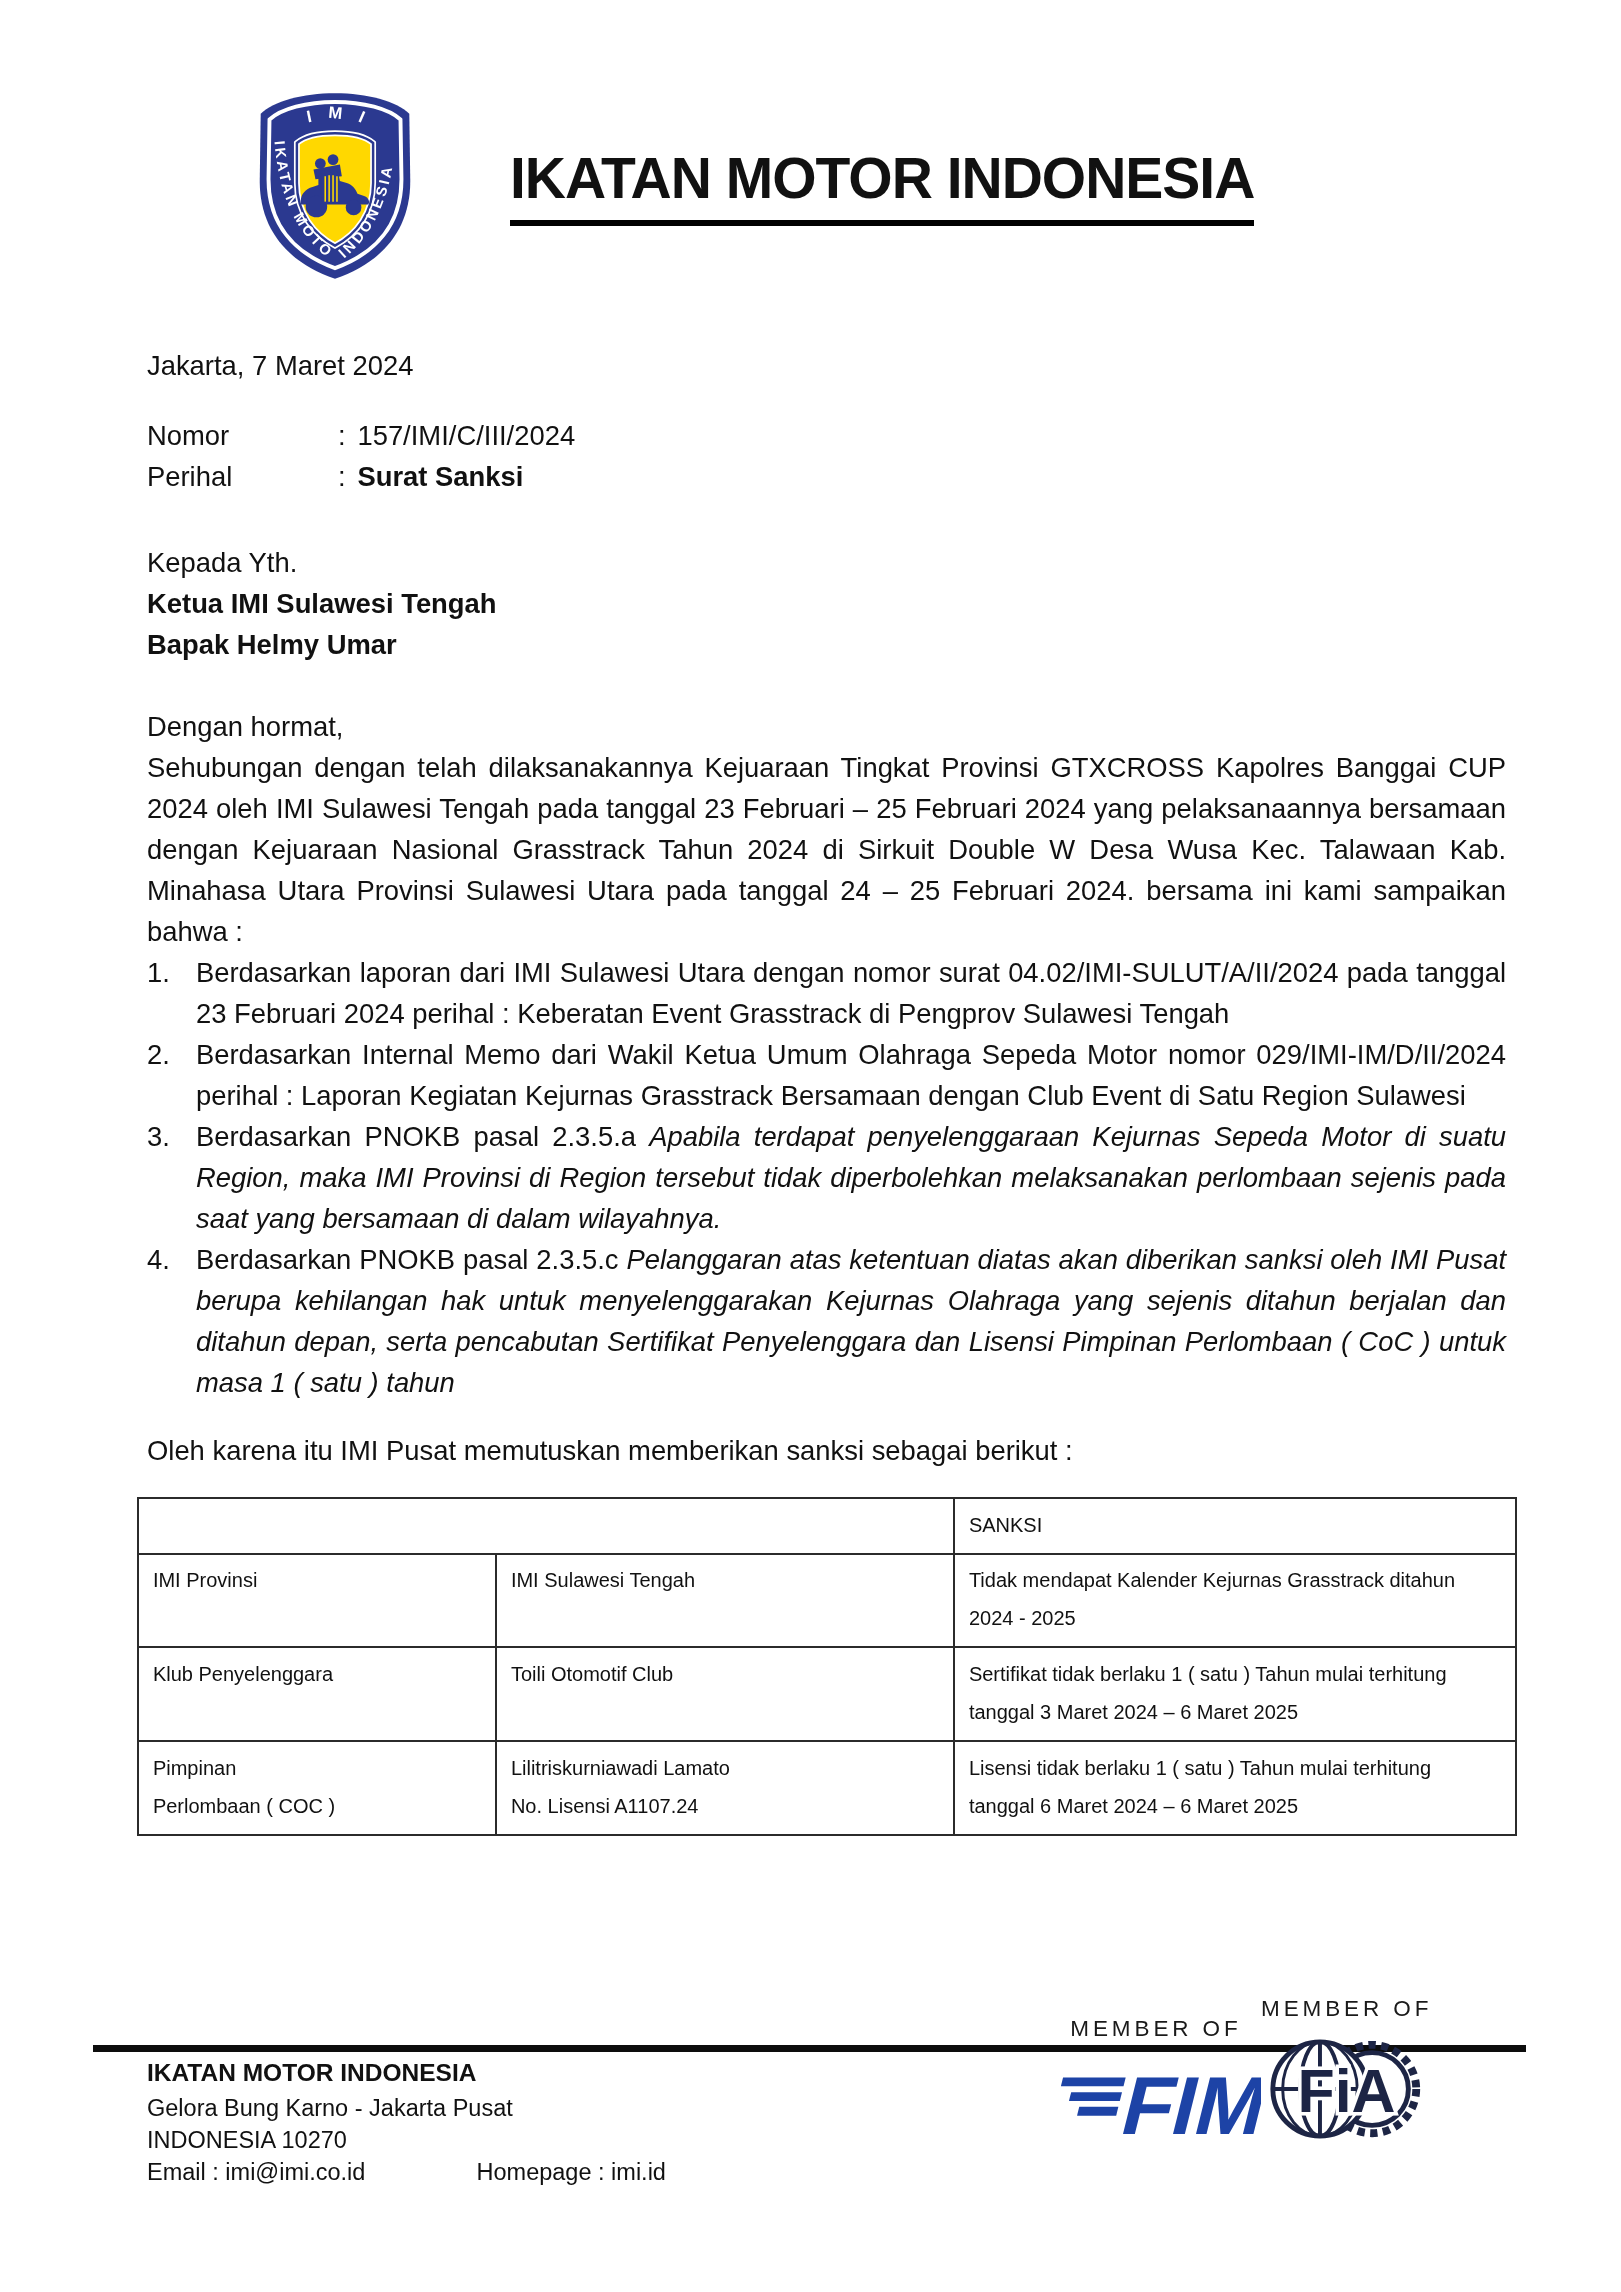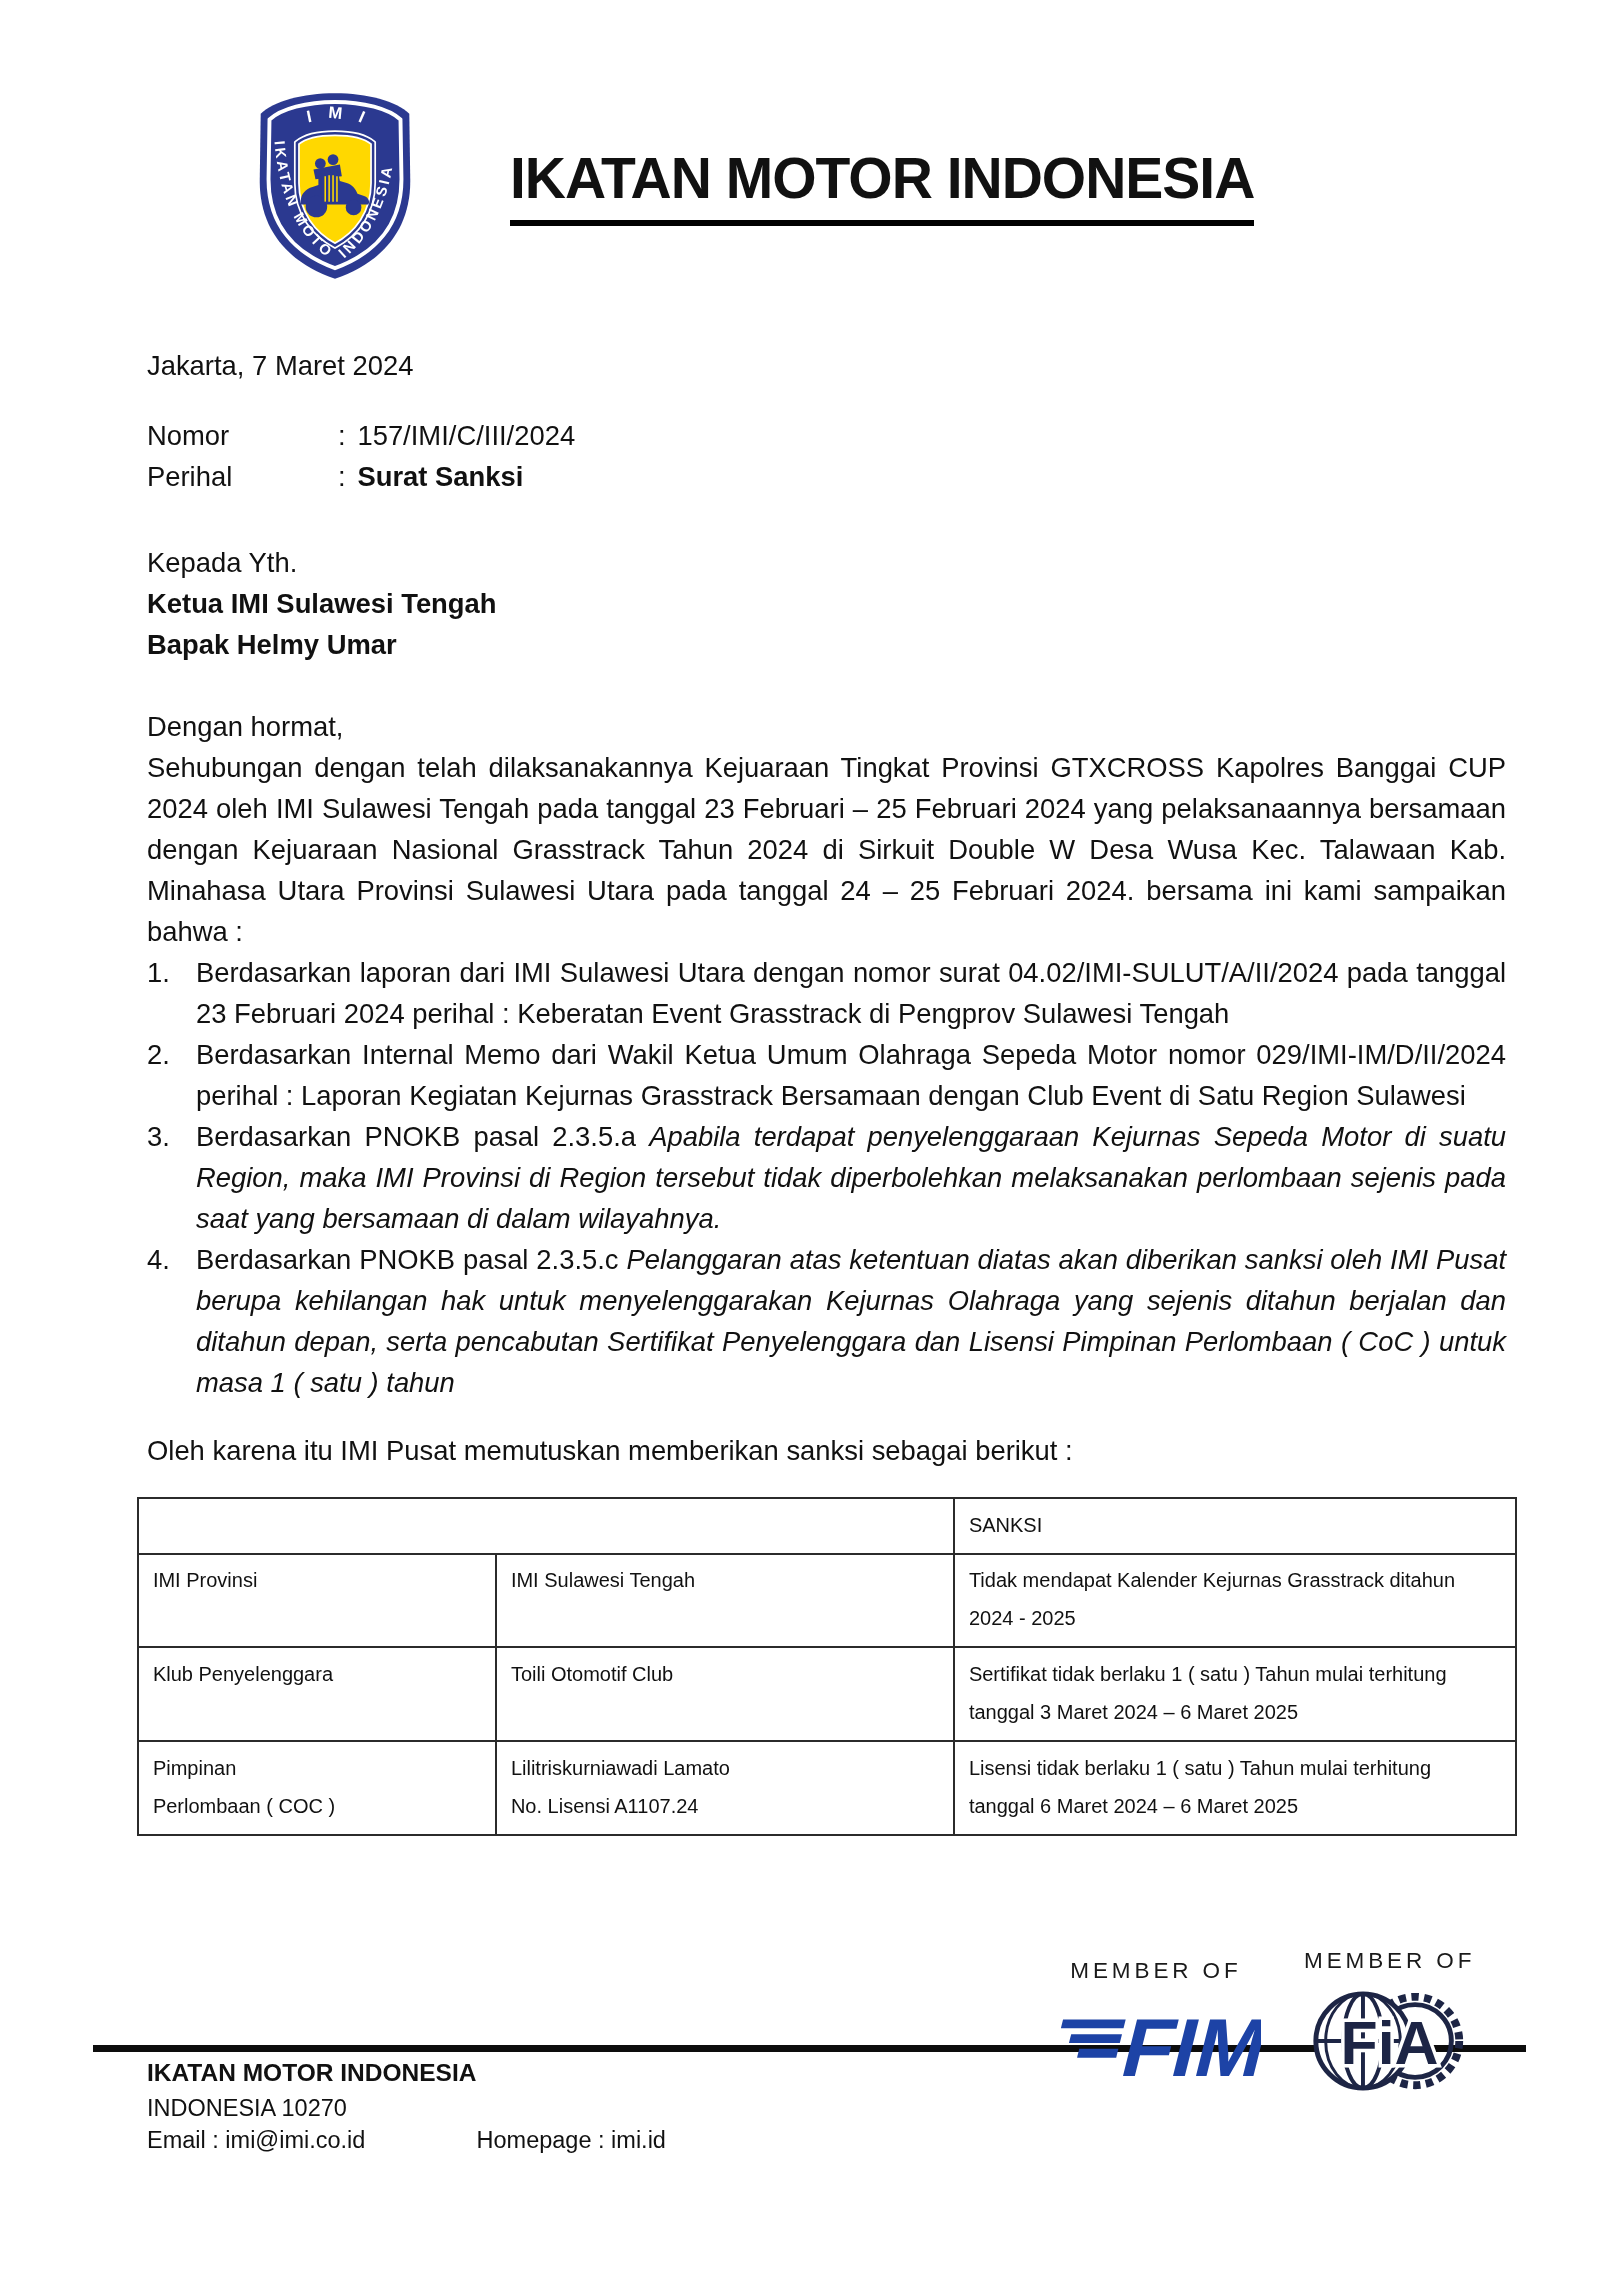--- a/index.html
+++ b/index.html
@@ -45,21 +45,21 @@
   }
   th.sanksi-head{text-align:center;font-weight:bold;}
   .cell-justify{text-align:justify;}
   .pre{white-space:pre-line;}
 
   
   .footer-rule{position:absolute;left:93px;top:2045px;width:1433px;height:6.9px;background:#0d0d0d;}
   .footer-left{position:absolute;left:147px;top:2057px;font-size:23.5px;line-height:32px;}
   .footer-org{font-weight:bold;font-size:24.5px;margin-bottom:2.9px;}
   .footer-email{display:inline-block;width:323px;}
-  .footer-right{position:absolute;left:1051px;top:1948px;display:flex;gap:43px;align-items:center;}
+  .footer-right{position:absolute;left:1051px;top:1996px;display:flex;align-items:flex-end;}
   .member-col{display:flex;flex-direction:column;align-items:center;}
   .member-of{font-size:22.5px;letter-spacing:3.9px;color:#1a1a1a;white-space:nowrap;margin-bottom:11.8px;}
 </style>
 </head>
 <body>
 
 <div class="page">
 
   <svg class="logo" viewBox="0 0 178 200" xmlns="http://www.w3.org/2000/svg">
     <path d="M89,5 C122,5 152,13 165,26 L166,95 C166,147 135,179 89,195 C43,179 12,147 12,95 L13,26 C26,13 56,5 89,5 Z" fill="#2b3990"></path>
@@ -178,20 +178,21 @@
           <td class="cell-justify">Lisensi tidak berlaku 1 ( satu ) Tahun mulai terhitung tanggal 6 Maret 2024 – 6 Maret 2025</td>
         </tr>
       </tbody>
     </table>
   </div>
 
   <div class="footer-rule"></div>
 
   <div class="footer-left">
     <div class="footer-org">IKATAN MOTOR INDONESIA</div>
+    <div>Gelora Bung Karno - Jakarta Pusat</div>
     <div>INDONESIA 10270</div>
     <div>
       <span class="footer-email">Email : imi@imi.co.id</span>
       <span>Homepage : imi.id</span>
     </div>
   </div>
 
   <div class="footer-right">
     <div class="member-col">
       <div class="member-of">MEMBER OF</div>

